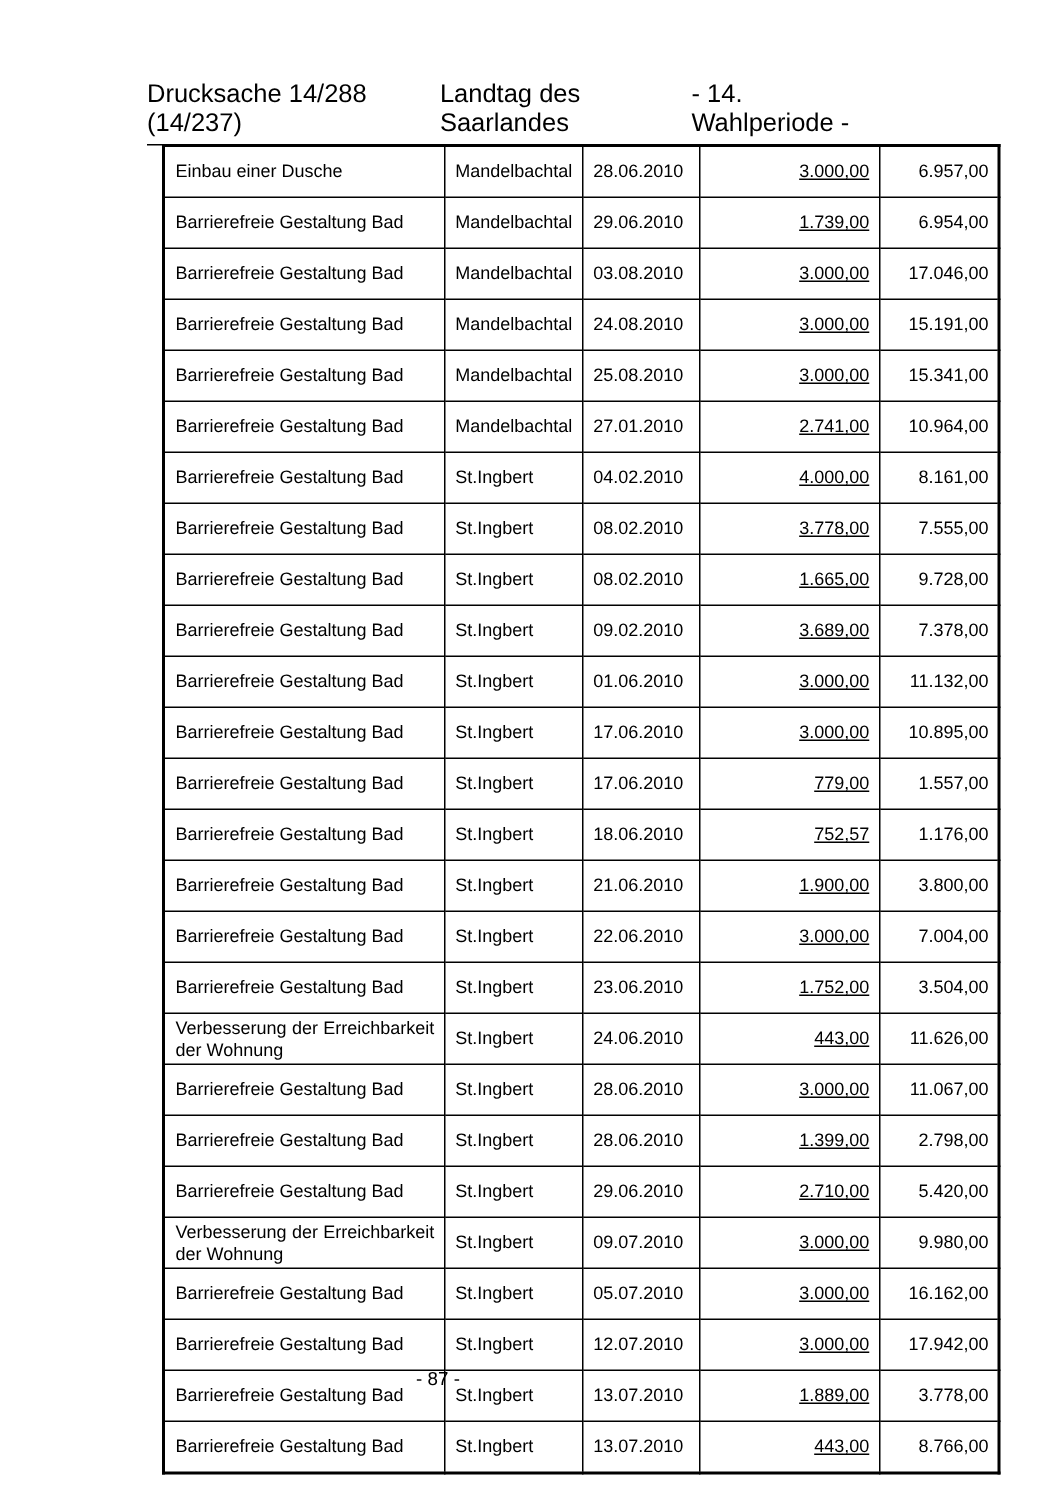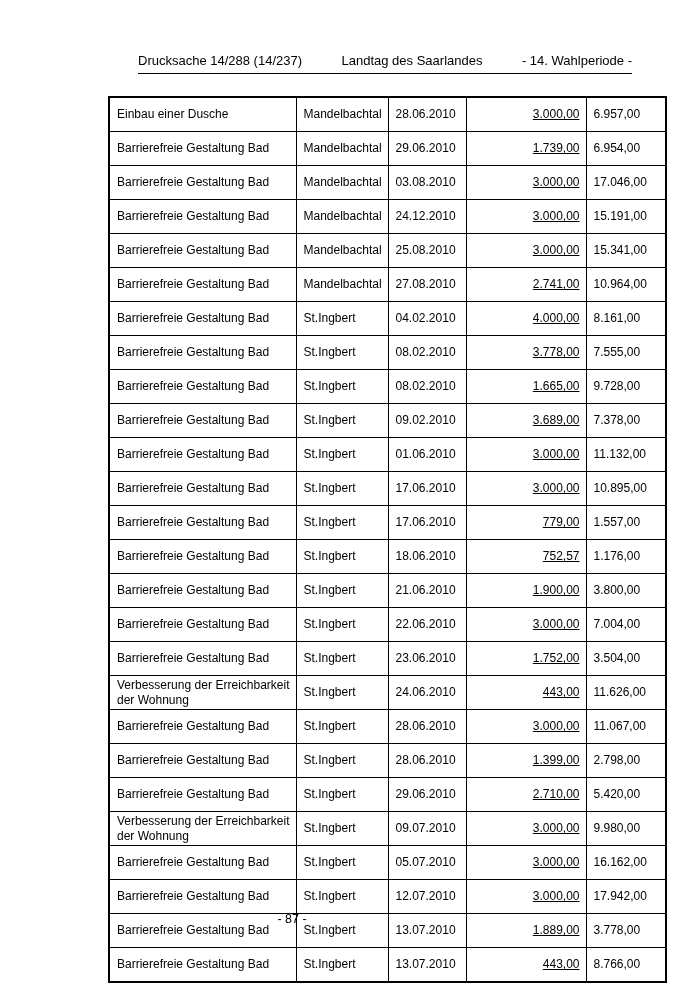--- a/index.html
+++ b/index.html
@@ -17,25 +17,24 @@
     overflow: hidden;
   }
   .doc-header {
     position: absolute;
     left: 98px;
     top: 54px;
     width: 494px;
     display: flex;
     justify-content: space-between;
     align-items: baseline;
-    font-size: 13px;
+    font-size: 17px;
     line-height: 1.1;
     border-bottom: 1px solid #000000;
     padding-bottom: 5px;
-    margin-left: 40px;
   }
   table.grants {
     position: absolute;
     left: 108px;
     top: 96px;
     width: 557px;
     border-collapse: collapse;
     table-layout: fixed;
     border: 2px solid #000000;
     font-size: 12px;
@@ -45,21 +44,21 @@
     border: 1px solid #000000;
     height: 29px;
     padding: 2px 6px 2px 7px;
     vertical-align: middle;
     overflow: hidden;
   }
   td.c0 { text-align: justify; margin-left: 44px; }
   td.c1 { padding-left: 10px; }
   td.c2 { padding-left: 5px; }
   td.c3 { text-align: right; padding-right: 6px; text-decoration: underline; }
-  td.c4 { text-align: left; padding-right: 5px; }
+  td.c4 { text-align: right; padding-right: 5px; }
   .page-footer {
     position: absolute;
     left: 0;
     top: 912px;
     width: 584px;
     text-align: center;
     font-size: 12.5px;
   }
 </style>
 </head>
@@ -99,35 +98,35 @@
         <tr>
           <td class="c0">Barrierefreie Gestaltung Bad</td>
           <td class="c1">Mandelbachtal</td>
           <td class="c2">03.08.2010</td>
           <td class="c3">3.000,00</td>
           <td class="c4">17.046,00</td>
         </tr>
         <tr>
           <td class="c0">Barrierefreie Gestaltung Bad</td>
           <td class="c1">Mandelbachtal</td>
-          <td class="c2">24.12.2010</td>
+          <td class="c2">24.08.2010</td>
           <td class="c3">3.000,00</td>
           <td class="c4">15.191,00</td>
         </tr>
         <tr>
           <td class="c0">Barrierefreie Gestaltung Bad</td>
           <td class="c1">Mandelbachtal</td>
           <td class="c2">25.08.2010</td>
           <td class="c3">3.000,00</td>
           <td class="c4">15.341,00</td>
         </tr>
         <tr>
           <td class="c0">Barrierefreie Gestaltung Bad</td>
           <td class="c1">Mandelbachtal</td>
-          <td class="c2">27.08.2010</td>
+          <td class="c2">27.01.2010</td>
           <td class="c3">2.741,00</td>
           <td class="c4">10.964,00</td>
         </tr>
         <tr>
           <td class="c0">Barrierefreie Gestaltung Bad</td>
           <td class="c1">St.Ingbert</td>
           <td class="c2">04.02.2010</td>
           <td class="c3">4.000,00</td>
           <td class="c4">8.161,00</td>
         </tr>

